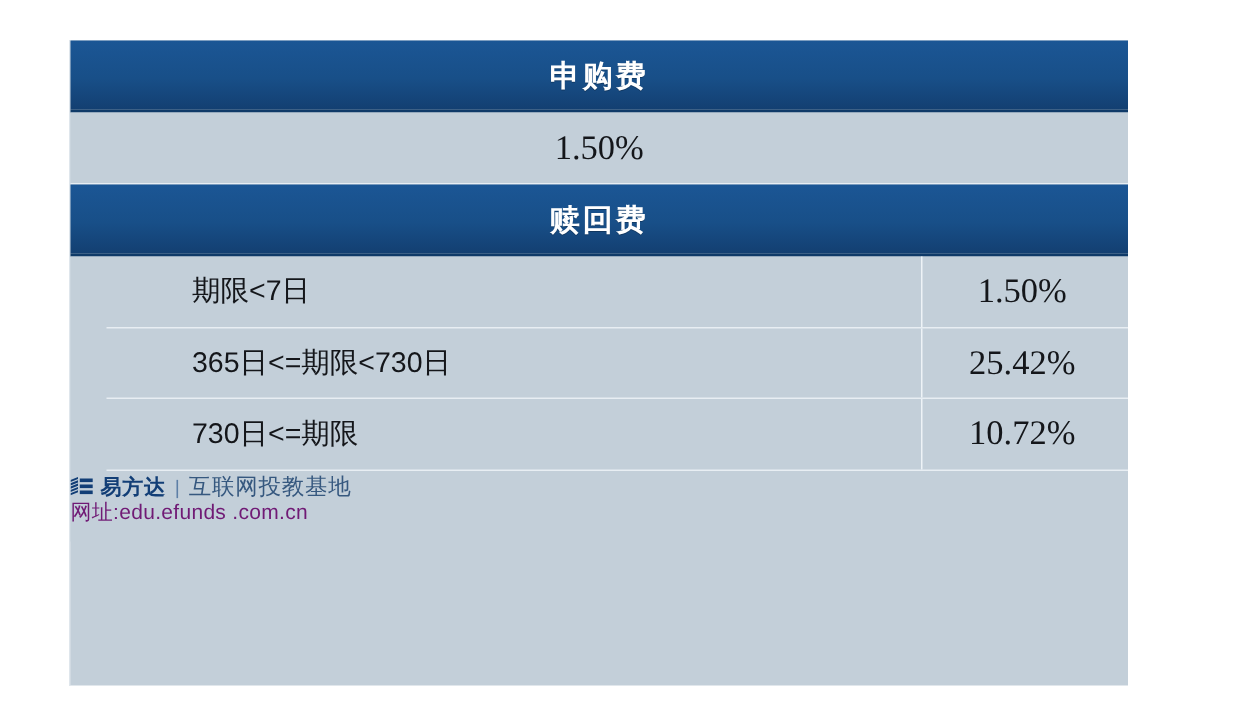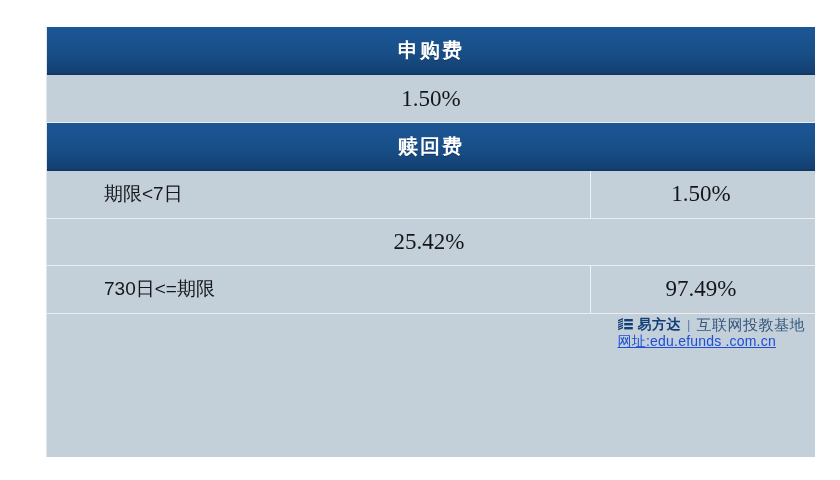--- a/index.html
+++ b/index.html
@@ -18,21 +18,21 @@
     width: 840px;
     height: 480px;
     background: #ffffff;
   }
 
   
   .fee-table {
     position: absolute;
     left: 46px;
     top: 27px;
-    width: 769px;
+    width: 706px;
     height: 430px;
     background: #c3cfd9;
     border-left: 1px solid #dfe6ec;
     box-shadow: 0 0 0 1px rgba(255,255,255,0.55);
   }
 
   
   .section-header {
     height: 48px;
     background: #17508b;
@@ -58,21 +58,21 @@
     border-bottom: 1px solid #e8eef3;
   }
 
   .value-band .amount {
     font-family: "Liberation Serif", "DejaVu Serif", serif;
     font-size: 23px;
     color: #14161a;
   }
 
   
-  .rows { background: #c3cfd9; }
+  .rows { background: #c3cfd9; padding-left: 24px; }
 
   .data-row {
     display: flex;
     height: 47.5px;
     align-items: stretch;
     border-bottom: 1px solid #e8eef3;
   }
   .data-row:last-of-type { border-bottom: 1px solid #e8eef3; }
 
   .cell-label {
@@ -97,21 +97,20 @@
     padding-right: 4px;
   }
 
   
   .footer-band {
     position: relative;
     height: 47px;
     background: #c3cfd9;
     display: flex;
     align-items: flex-start;
-    justify-content: flex-end;
   }
 
   .brand {
     margin-top: 3px;
     margin-right: 10px;
     text-align: left;
     line-height: 1.05;
   }
 
   .brand-top {
@@ -145,24 +144,23 @@
 
   .brand-tag {
     font-size: 15px;
     color: #36587f;
     letter-spacing: 0.5px;
   }
 
   .brand-url {
     margin-top: 2px;
     font-size: 14px;
-    color: #1d4ed8;
+    color: #701a75;
     letter-spacing: 0.2px;
     white-space: nowrap;
-    text-decoration: underline;
   }
 </style>
 </head>
 <body>
 
 <div class="page">
 
   <div class="fee-table">
 
     <div class="section-header">申购费</div>
@@ -176,26 +174,27 @@
     <div class="rows">
 
       <div class="data-row">
         <div class="cell-label">期限&lt;7日</div>
         <div class="cell-value">1.50%</div>
       </div>
 
 
 
       <div class="data-row">
+        <div class="cell-label">365日&lt;=期限&lt;730日</div>
         <div class="cell-value">25.42%</div>
       </div>
 
       <div class="data-row">
         <div class="cell-label">730日&lt;=期限</div>
-        <div class="cell-value">97.49%</div>
+        <div class="cell-value">10.72%</div>
       </div>
 
     </div>
 
     <div class="footer-band">
       <div class="brand">
         <div class="brand-top">
           <span class="brand-mark">
             <svg width="15" height="13" viewBox="0 0 15 13" aria-hidden="true">
               <g fill="#123e76">

